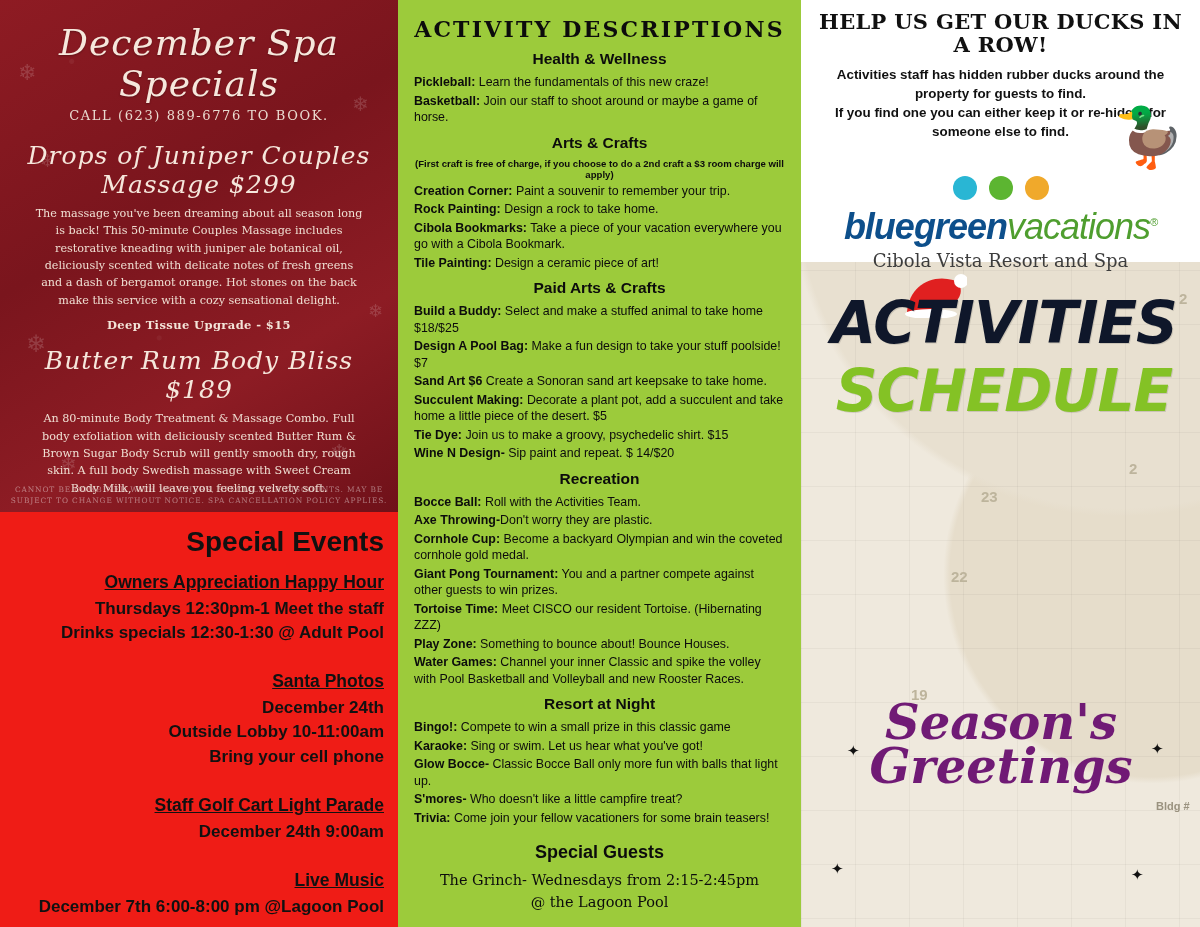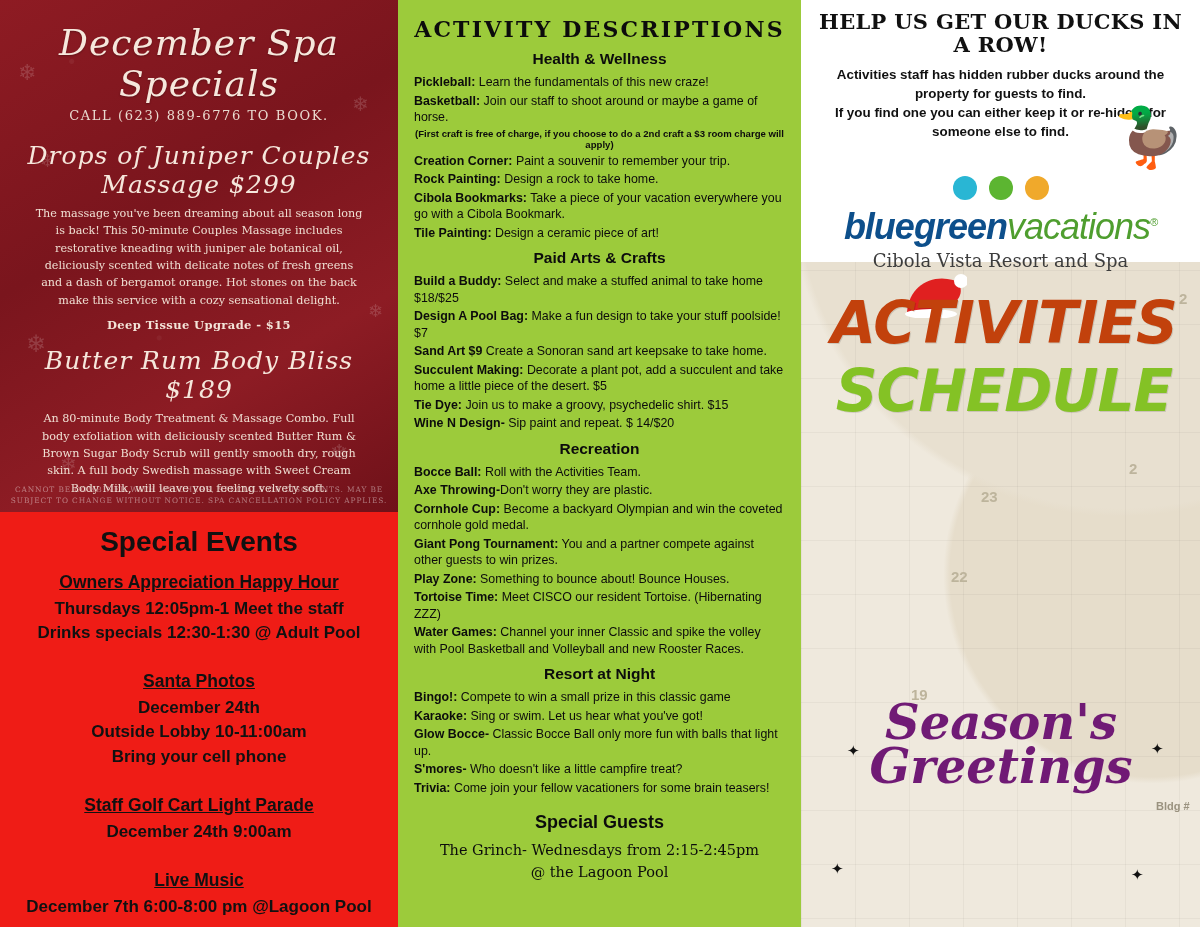--- a/index.html
+++ b/index.html
@@ -34,21 +34,21 @@
     letter-spacing:1px;
   }
   .spa-title { font-size:36px; margin:12px 0 2px; text-shadow:0 1px 2px rgba(0,0,0,.3); }
   .spa-call { font-size:13px; letter-spacing:1.6px; font-family:"DejaVu Serif",serif; margin:4px 0 18px; color:#eadbd0; }
   .svc-name { font-size:25px; margin:14px 0 6px; }
   .svc-desc { font-size:11.2px; line-height:1.55; font-family:"DejaVu Serif", serif; color:#efded2; padding:0 8px; }
   .svc-upgrade { font-size:11.5px; font-weight:700; font-family:"DejaVu Serif",serif; margin-top:9px; letter-spacing:.4px; }
   .spa-fine { position:absolute; left:0; right:0; bottom:6px; font-size:7.4px; letter-spacing:.9px; color:rgba(255,255,255,0.42); line-height:1.5; font-family:"DejaVu Serif",serif; }
 
   .events-panel {
-    flex:1; background:#ef1c16; color:#111; text-align:center; padding:8px 8px 0;
+    flex:1; background:#ef1c16; color:#111; text-align:right; padding:8px 14px 0;
   }
   .events-title { font-size:28px; font-weight:700; margin:6px 0 12px; }
   .ev-head { font-size:17.5px; font-weight:700; text-decoration:underline; margin:14px 0 4px; }
   .ev-line { font-size:17px; font-weight:700; line-height:1.42; }
 
   
   .col-mid {
     width:403px; height:927px; background:#9ccb3b; color:#0c0c0c;
     padding:10px 16px 0 16px; overflow:hidden;
   }
@@ -85,21 +85,21 @@
   .dot { width:24px; height:24px; border-radius:50%; }
   .bg-brand { font-size:36px; letter-spacing:-1px;font-style:italic; }
   .bg-brand .blue { color:#0d4f8b; font-weight:700; }
   .bg-brand .green { color:#4f9e2f; font-weight:400; }
   .bg-brand sup { font-size:11px; vertical-align:super; color:#4f9e2f; }
   .bg-sub { font-family:"DejaVu Serif", serif; font-size:18px; color:#3d3d3d; margin-top:2px; }
 
   .activities-word {
     position:absolute; left:18px; top:296px; width:370px; text-align:center;
     font-family:"DejaVu Sans", sans-serif; font-weight:700; font-style:italic;
-    font-size:58px; color:#c2410c; letter-spacing:-1px; line-height:.95;
+    font-size:58px; color:#0f172a; letter-spacing:-1px; line-height:.95;
     text-shadow:1px 1px 0 rgba(0,0,0,.12);
   }
   .schedule-word {
     position:absolute; left:18px; top:364px; width:370px; text-align:center;
     font-family:"DejaVu Sans", sans-serif; font-weight:700; font-style:italic;
     font-size:58px; color:#84c225; letter-spacing:-1px; line-height:.95;
     text-shadow:1px 1px 0 rgba(0,0,0,.12);
   }
   .santa-hat { position:absolute; left:100px; top:272px; width:66px; height:46px; }
   .season {
@@ -138,21 +138,21 @@
 
       <div class="script svc-name">Pure Perfection Facial $110</div>
 
       <div class="spa-fine">CANNOT BE COMBINED WITH VOUCHERS, SPECIALS OR DISCOUNTS. MAY BE SUBJECT TO CHANGE WITHOUT NOTICE. SPA CANCELLATION POLICY APPLIES.</div>
     </div>
 
     <div class="events-panel">
       <div class="events-title">Special Events</div>
 
       <div class="ev-head">Owners Appreciation Happy Hour</div>
-      <div class="ev-line">Thursdays 12:05pm-1 Meet the staff</div>
+      <div class="ev-line">Thursdays 12:30pm-1 Meet the staff</div>
       <div class="ev-line">Drinks specials 12:30-1:30 @ Adult Pool</div>
 
       <div class="ev-head" style="margin-top:26px;">Santa Photos</div>
       <div class="ev-line">December 24th</div>
       <div class="ev-line">Outside Lobby 10-11:00am</div>
       <div class="ev-line">Bring your cell phone</div>
 
       <div class="ev-head" style="margin-top:26px;">Staff Golf Cart Light Parade</div>
       <div class="ev-line">December 24th 9:00am</div>
 
@@ -161,41 +161,42 @@
     </div>
   </div>
 
   <div class="col-mid">
     <div class="mid-title">ACTIVITY DESCRIPTIONS</div>
 
     <div class="sec-head">Health &amp; Wellness</div>
     <div class="item"><b>Pickleball:</b><span> Learn the fundamentals of this new craze!</span></div>
     <div class="item"><b>Basketball:</b><span> Join our staff to shoot around or maybe a game of horse.</span></div>
 
+    <div class="sec-head">Arts &amp; Crafts</div>
     <div class="note">(First craft is free of charge, if you choose to do a 2nd craft a $3 room charge will apply)</div>
     <div class="item"><b>Creation Corner:</b><span> Paint a souvenir to remember your trip.</span></div>
     <div class="item"><b>Rock Painting:</b><span> Design a rock to take home.</span></div>
     <div class="item"><b>Cibola Bookmarks:</b><span> Take a piece of your vacation everywhere you go with a Cibola Bookmark.</span></div>
     <div class="item"><b>Tile Painting:</b><span> Design a ceramic piece of art!</span></div>
 
     <div class="sec-head">Paid Arts &amp; Crafts</div>
     <div class="item"><b>Build a Buddy:</b><span> Select and make a stuffed animal to take home $18/$25</span></div>
     <div class="item"><b>Design A Pool Bag:</b><span> Make a fun design to take your stuff poolside!  $7</span></div>
-    <div class="item"><b>Sand Art $9</b><span> Create a Sonoran sand art keepsake to take home.</span></div>
+    <div class="item"><b>Sand Art $6</b><span> Create a Sonoran sand art keepsake to take home.</span></div>
     <div class="item"><b>Succulent Making:</b><span> Decorate a plant pot, add a succulent and take home a little piece of the desert. $5</span></div>
     <div class="item"><b>Tie Dye:</b><span> Join us to make a groovy, psychedelic shirt. $15</span></div>
     <div class="item"><b>Wine N Design-</b><span> Sip paint and repeat. $ 14/$20</span></div>
 
     <div class="sec-head">Recreation</div>
     <div class="item"><b>Bocce Ball:</b><span> Roll with the Activities Team.</span></div>
     <div class="item"><b>Axe Throwing-</b><span>Don't worry they are plastic.</span></div>
     <div class="item"><b>Cornhole Cup:</b><span> Become a backyard Olympian and win the coveted cornhole gold medal.</span></div>
     <div class="item"><b>Giant Pong Tournament:</b><span> You and a partner compete against other guests to win prizes.</span></div>
+    <div class="item"><b>Tortoise Time:</b><span> Meet CISCO our resident Tortoise. (Hibernating ZZZ)</span></div>
     <div class="item"><b>Play Zone:</b><span> Something to bounce about! Bounce Houses.</span></div>
-    <div class="item"><b>Tortoise Time:</b><span> Meet CISCO our resident Tortoise. (Hibernating ZZZ)</span></div>
     <div class="item"><b>Water Games:</b><span> Channel your inner Classic and spike the volley with Pool Basketball and Volleyball and new Rooster Races.</span></div>
 
     <div class="sec-head">Resort at Night</div>
     <div class="item"><b>Bingo!:</b><span> Compete to win a small prize in this classic game</span></div>
     <div class="item"><b>Karaoke:</b><span> Sing or swim. Let us hear what you've got!</span></div>
     <div class="item"><b>Glow Bocce-</b><span> Classic Bocce Ball only more fun with balls that light up.</span></div>
     <div class="item"><b>S'mores-</b><span> Who doesn't like a little campfire treat?</span></div>
     <div class="item"><b>Trivia:</b><span> Come join your fellow vacationers for some brain teasers!</span></div>
 
     <div class="sec-head" style="font-size:18px;margin-top:16px;">Special Guests</div>

